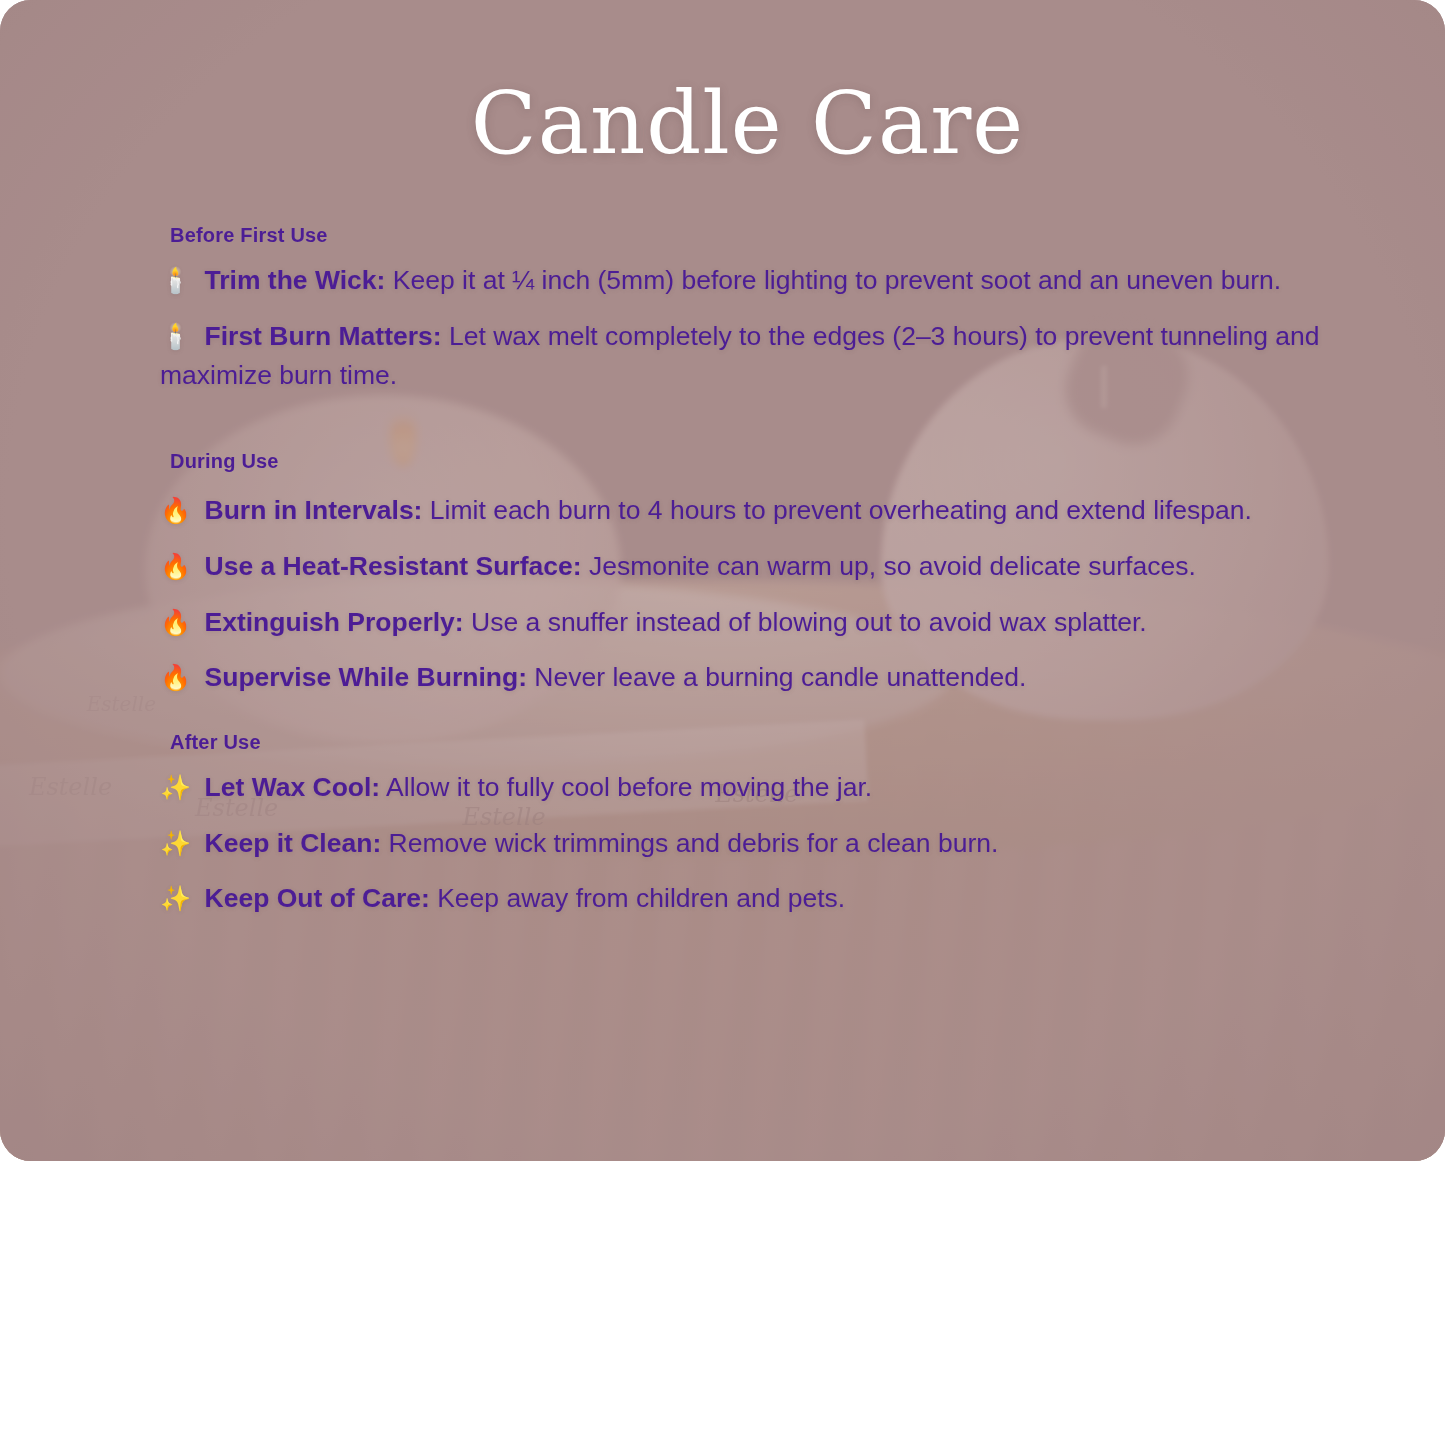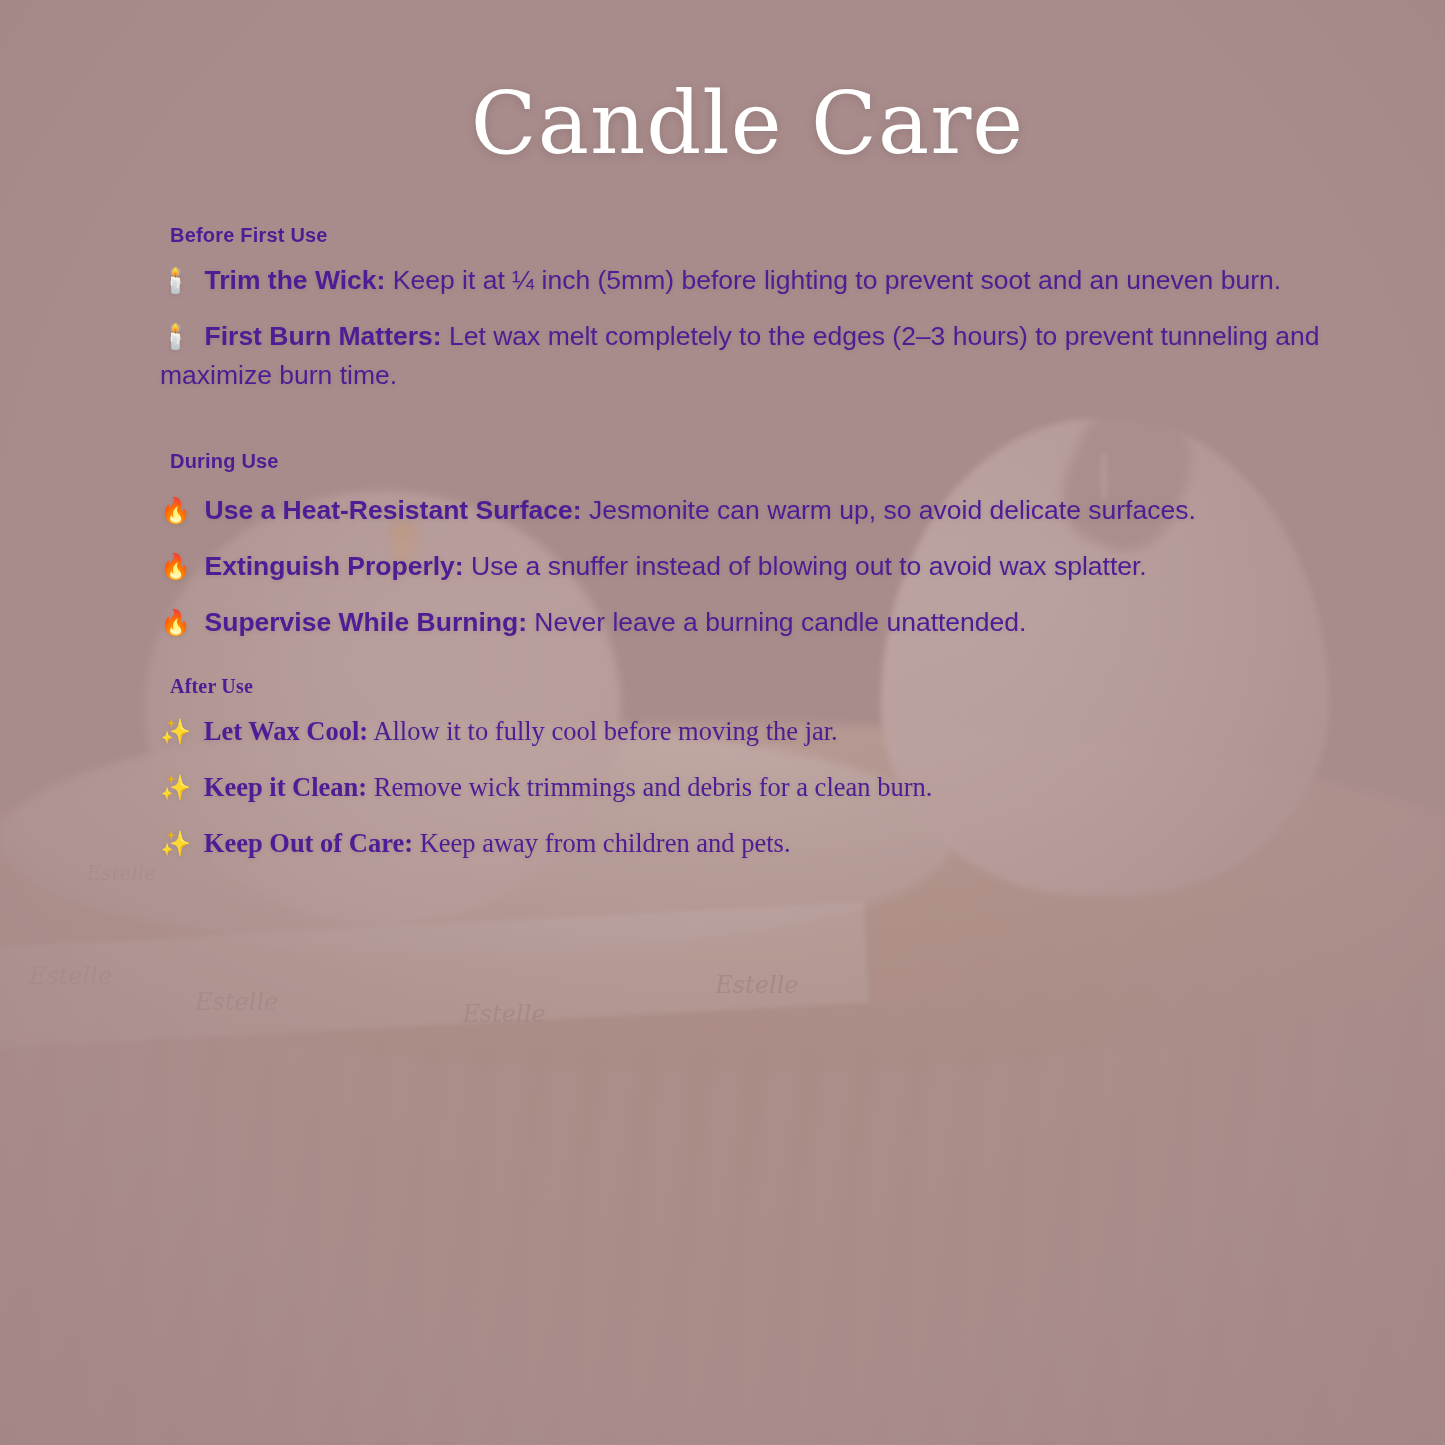--- a/index.html
+++ b/index.html
@@ -9,23 +9,24 @@
   body {
     width: 1445px;
     height: 1445px;
     font-family: "Liberation Sans", sans-serif;
     overflow: hidden;
   }
 
   #card {
     position: relative;
     width: 1445px;
-    height: 1445px;
+    height: 1161px;
     background: #a98d8c;
     overflow: hidden;
+    border-radius: 31px;
   }
 
   
   .bg-layer {
     position: absolute;
     inset: 0;
     overflow: hidden;
   }
   .bg-wood {
     position: absolute;
@@ -192,21 +193,21 @@
   }
   .tip .ico {
     font-size: 25px;
     margin-right: 6px;
   }
   .tip b {
     font-weight: bold;
   }
 
   #sec-during { margin-top: 56px; }
-  #sec-after { margin-top: 27px; font-family: Liberation Serif, serif; }
+  #sec-after { margin-top: 27px; }
   #sec-during .section-heading { margin-bottom: 18px; }
 </style>
 </head>
 <body>
 
 <div id="card" style="background: rgb(169, 141, 140);">
 
   <div class="bg-layer">
     <div class="bg-wood"></div>
     <div class="bg-table"></div>
@@ -244,20 +245,25 @@
         <b>First Burn Matters:</b>
         <span>Let wax melt completely to the edges (2–3 hours) to prevent tunneling and maximize burn time.</span>
       </p>
     </div>
 
     <div class="section" id="sec-during">
       <div class="section-heading">During Use</div>
 
       <p class="tip">
         <span class="ico">🔥</span>
+        <b>Burn in Intervals:</b>
+        <span>Limit each burn to 4 hours to prevent overheating and extend lifespan.</span>
+      </p>
+      <p class="tip">
+        <span class="ico">🔥</span>
         <b>Use a Heat-Resistant Surface:</b>
         <span>Jesmonite can warm up, so avoid delicate surfaces.</span>
       </p>
       <p class="tip">
         <span class="ico">🔥</span>
         <b>Extinguish Properly:</b>
         <span>Use a snuffer instead of blowing out to avoid wax splatter.</span>
       </p>
       <p class="tip">
         <span class="ico">🔥</span>

